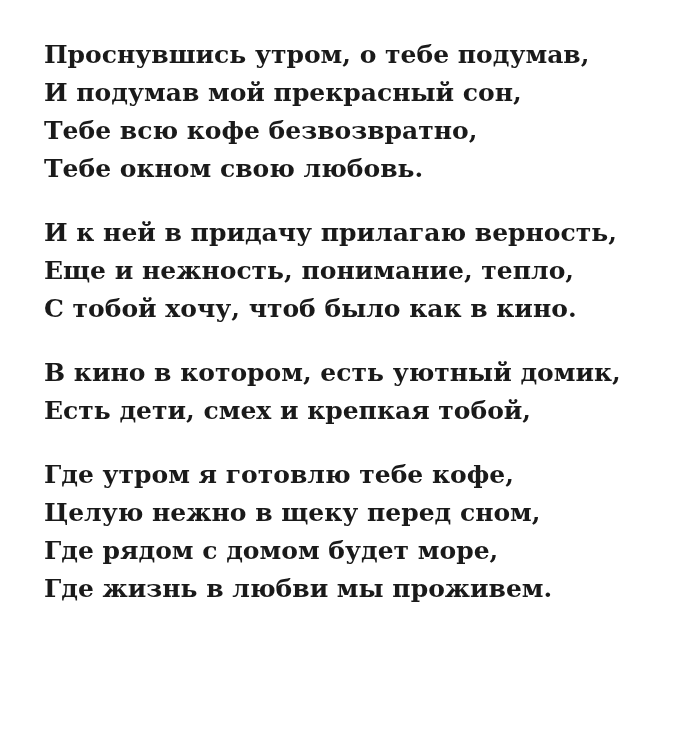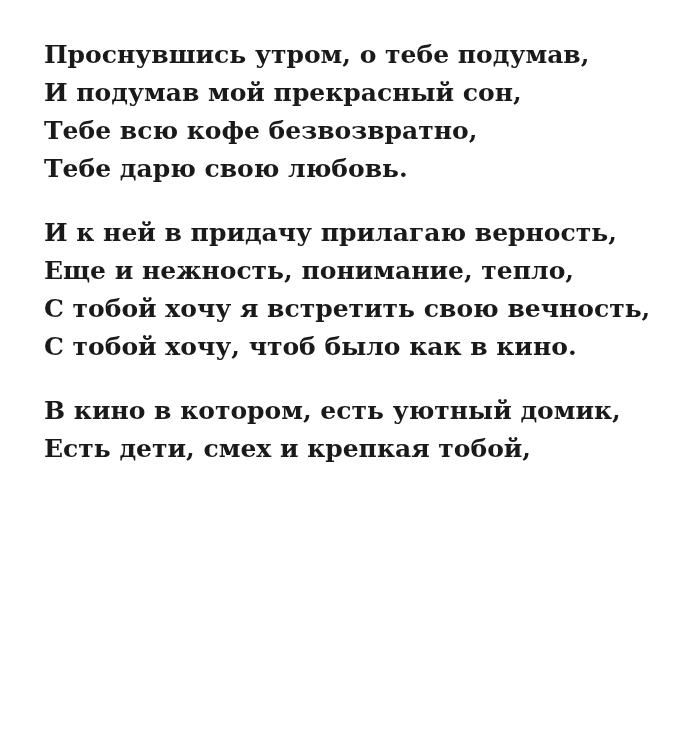--- a/index.html
+++ b/index.html
@@ -40,29 +40,34 @@
 </style>
 </head>
 <body>
 
 <div class="poem">
 
   <div class="stanza">
     <div class="line">Проснувшись утром, о тебе подумав,</div>
     <div class="line">И подумав мой прекрасный сон,</div>
     <div class="line">Тебе всю кофе безвозвратно,</div>
-    <div class="line">Тебе дарю свою любовь.</div>
+    <div class="line">Тебе окном свою любовь.</div>
   </div>
 
   <div class="stanza">
     <div class="line">И к ней в придачу прилагаю верность,</div>
     <div class="line">Еще и нежность, понимание, тепло,</div>
-    <div class="line">С тобой хочу я встретить свою вечность,</div>
     <div class="line">С тобой хочу, чтоб было как в кино.</div>
   </div>
 
   <div class="stanza">
     <div class="line">В кино в котором, есть уютный домик,</div>
     <div class="line">Есть дети, смех и крепкая тобой,</div>
   </div>
 
+  <div class="stanza">
+    <div class="line">Где утром я готовлю тебе кофе,</div>
+    <div class="line">Целую нежно в щеку перед сном,</div>
+    <div class="line">Где рядом с домом будет море,</div>
+    <div class="line">Где жизнь в любви мы проживем.</div>
+  </div>
 
 </div>
 
 </body></html>

